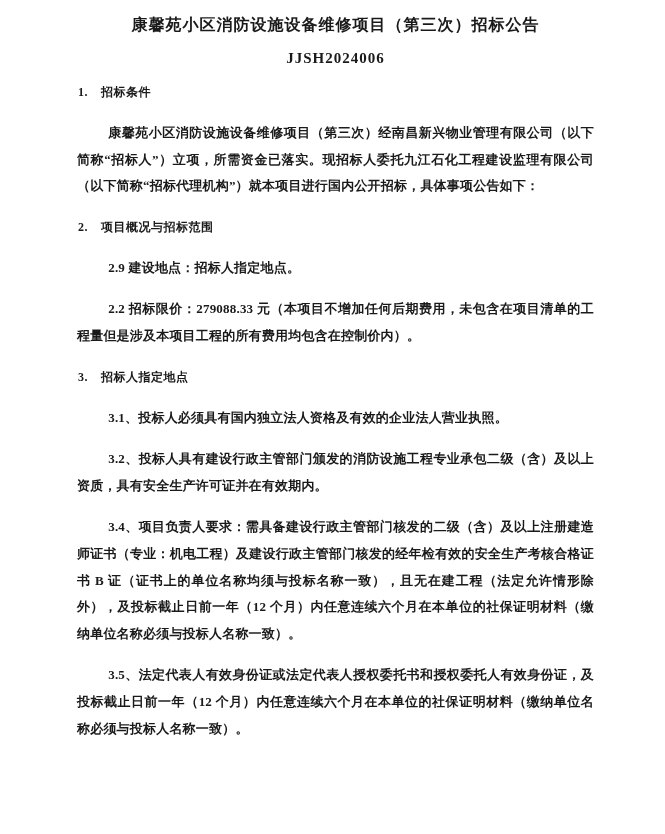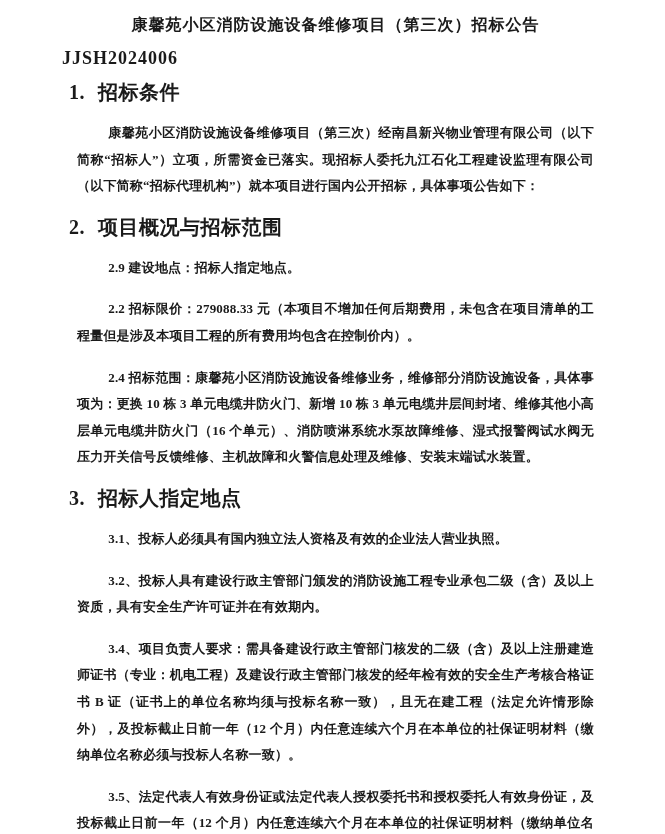--- a/index.html
+++ b/index.html
@@ -21,30 +21,30 @@
     border-radius: 22px;
   }
   .title {
     font-size: 16px;
     line-height: 26px;
     text-align: center;
     margin: 0;
     letter-spacing: 1px;
   }
   .doc-number {
-    font-size: 18px;
+    font-size: 15px;
     line-height: 24px;
-    text-align: left;
+    text-align: center;
     margin: 8px 0 0 0;
     letter-spacing: 1px;
   }
   .heading {
-    font-size: 20px;
+    font-size: 12px;
     line-height: 25px;
-    margin: 10px 0 5px 7px;
+    margin: 10px 0 5px 16px;
     letter-spacing: 0.5px;
   }
   .heading .h-num {
     display: inline-block;
     margin-right: 13px;
   }
   .para {
     font-size: 13px;
     line-height: 26.6px;
     margin: 15px;
@@ -64,21 +64,20 @@
   <h3 class="heading">
     <span class="h-num">1.</span><span>招标条件</span>
   </h3>
   <p class="para">康馨苑小区消防设施设备维修项目（第三次）经南昌新兴物业管理有限公司（以下简称“招标人”）立项，所需资金已落实。现招标人委托九江石化工程建设监理有限公司（以下简称“招标代理机构”）就本项目进行国内公开招标，具体事项公告如下：</p>
 
   <h3 class="heading">
     <span class="h-num">2.</span><span>项目概况与招标范围</span>
   </h3>
   <p class="para">2.9 建设地点：招标人指定地点。</p>
   <p class="para">2.2 招标限价：279088.33 元（本项目不增加任何后期费用，未包含在项目清单的工程量但是涉及本项目工程的所有费用均包含在控制价内）。</p>
-  <p class="para">2.4 招标范围：康馨苑小区消防设施设备维修业务，维修部分消防设施设备，具体事项为：更换 10 栋 3 单元电缆井防火门、新增 10 栋 3 单元电缆井层间封堵、维修其他小高层单元电缆井防火门（16 个单元）、消防喷淋系统水泵故障维修、湿式报警阀试水阀无压力开关信号反馈维修、主机故障和火警信息处理及维修、安装末端试水装置。</p>
 
   <h3 class="heading">
     <span class="h-num">3.</span><span>招标人指定地点</span>
   </h3>
   <p class="para">3.1、投标人必须具有国内独立法人资格及有效的企业法人营业执照。</p>
   <p class="para">3.2、投标人具有建设行政主管部门颁发的消防设施工程专业承包二级（含）及以上资质，具有安全生产许可证并在有效期内。</p>
   <p class="para">3.4、项目负责人要求：需具备建设行政主管部门核发的二级（含）及以上注册建造师证书（专业：机电工程）及建设行政主管部门核发的经年检有效的安全生产考核合格证书 B 证（证书上的单位名称均须与投标名称一致），且无在建工程（法定允许情形除外），及投标截止日前一年（12 个月）内任意连续六个月在本单位的社保证明材料（缴纳单位名称必须与投标人名称一致）。</p>
   <p class="para">3.5、法定代表人有效身份证或法定代表人授权委托书和授权委托人有效身份证，及投标截止日前一年（12 个月）内任意连续六个月在本单位的社保证明材料（缴纳单位名称必须与投标人名称一致）。</p>
 
 </div>

